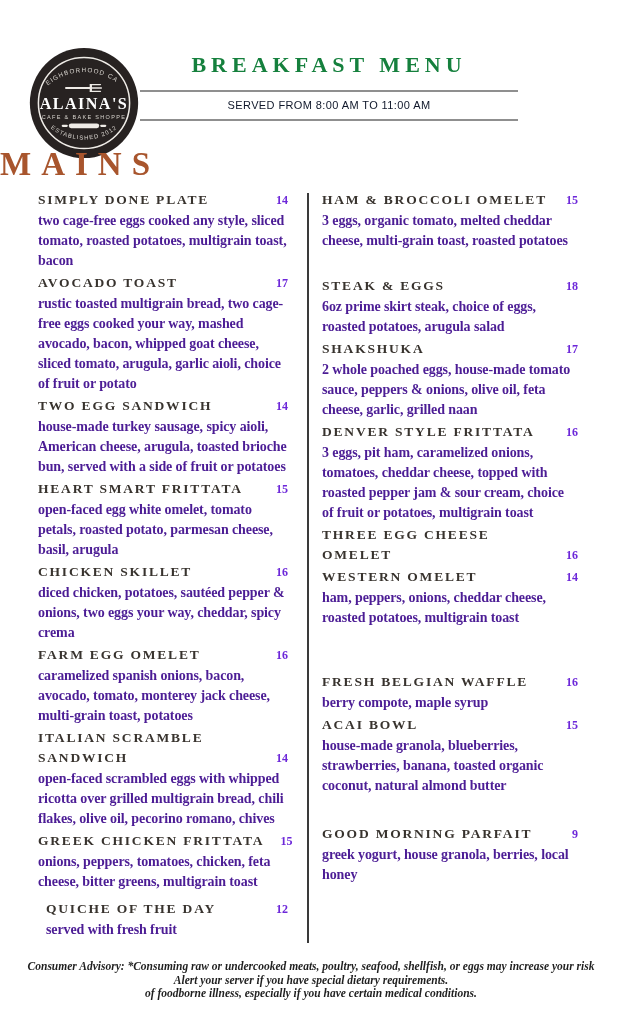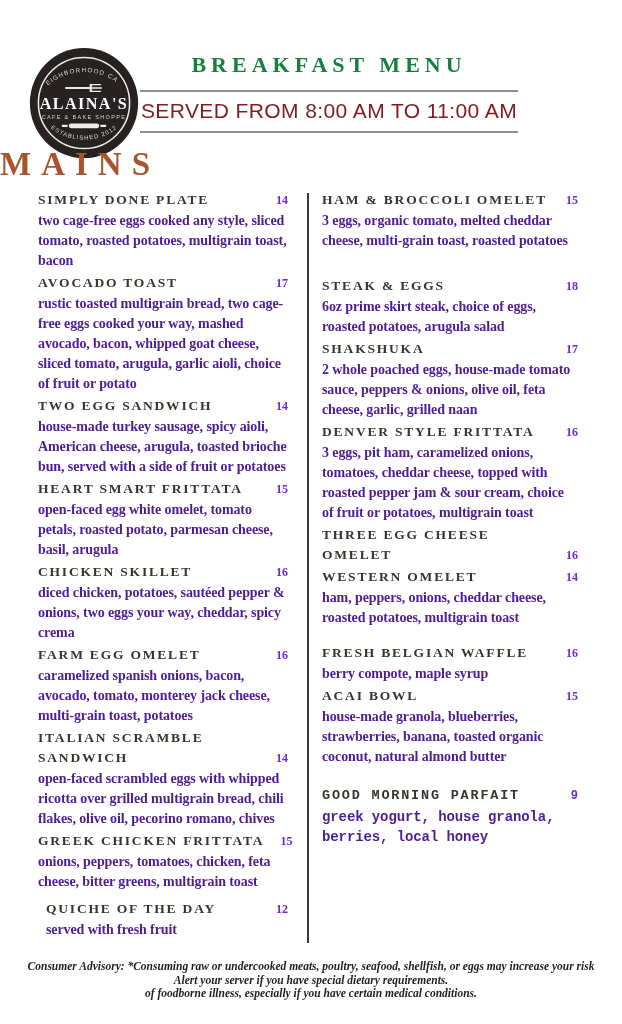--- a/index.html
+++ b/index.html
@@ -13,21 +13,21 @@
   .header-text { position:absolute; left:140px; top:52px; width:378px; text-align:center; }
   .menu-title {
     font-family:Liberation Serif, serif; font-weight:700; font-size:22px;
     letter-spacing:5px; color:#15803d; white-space:nowrap;
   }
   .served-box {
     margin-top:12px; border-top:2px solid #8f8f8f; border-bottom:2px solid #8f8f8f;
     padding:7px 0 8px 0;
   }
   .served-text {
-    font-family:"Liberation Sans", sans-serif; font-size:21px; color:#7f1d1d;
+    font-family:"Liberation Sans", sans-serif; font-size:11px; color:#0f172a;
     letter-spacing:0.4px; font-weight:500;
   }
   .section-title {
     position:absolute; top:146px; left:0; width:100%; text-align:left;
     font-family:"Liberation Serif", serif; font-weight:700; font-size:33px;
     letter-spacing:10px; color:#A8552D;
   }
   
   .menu { position:absolute; top:190px; left:38px; width:540px; display:flex; }
   .col-left  { width:250px; }
@@ -40,23 +40,23 @@
   }
   .item-name {
     font-size:13.5px; font-weight:700; letter-spacing:1.8px; color:#38332e;
     white-space:pre;
   }
   .item-price { font-size:12px; font-weight:700; color:#6d28d9; line-height:20px; }
   .item-desc {
     margin-top:1px; font-size:14px; font-weight:600; line-height:20px;
     letter-spacing:-0.1px; color:#4c1d95;
   }
-  .gap-md { margin-top:19px;font-family:Liberation Mono, monospace; }
+  .gap-md { margin-top:28px; }
   .gap-lg { margin-top:25px; }
-  .gap-xl { margin-top:15px; }
+  .gap-xl { margin-top:44px; }
   .gap-sm { margin-top:7px; }
   .indent { padding-left:8px; }
   
   .footer {
     position:absolute; top:960px; left:0; width:100%; text-align:center;
     font-style:italic; font-size:11.5px; line-height:13.5px; color:#1f1f1f;
     font-weight:600;
   }
 </style>
 </head>

